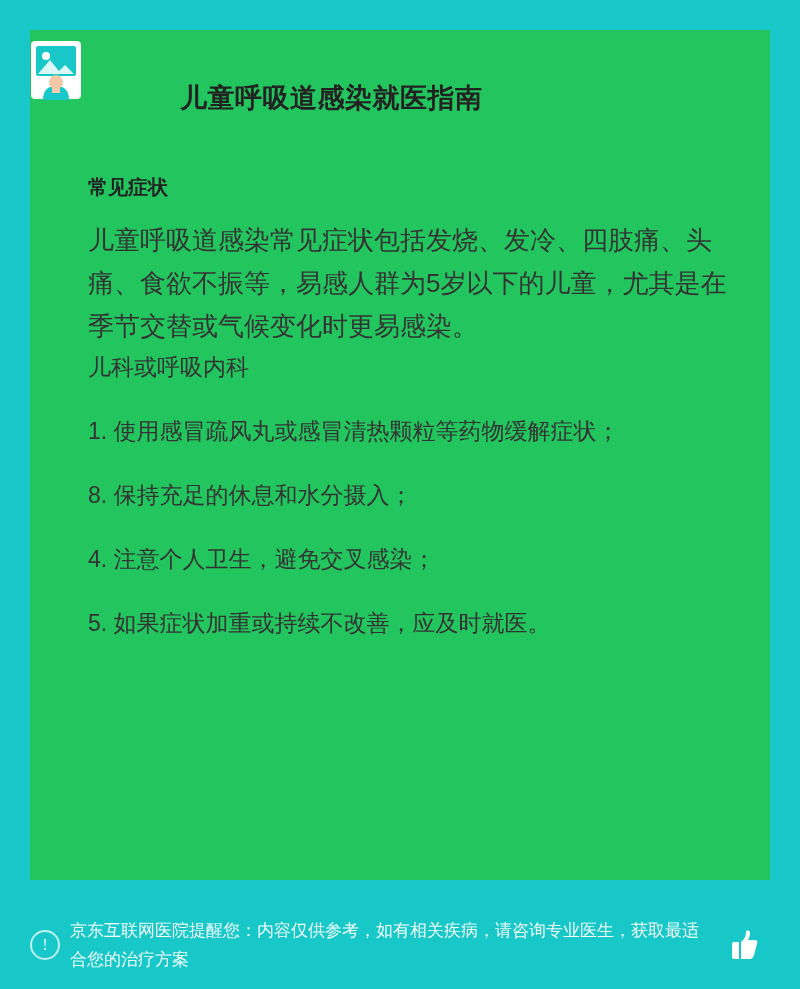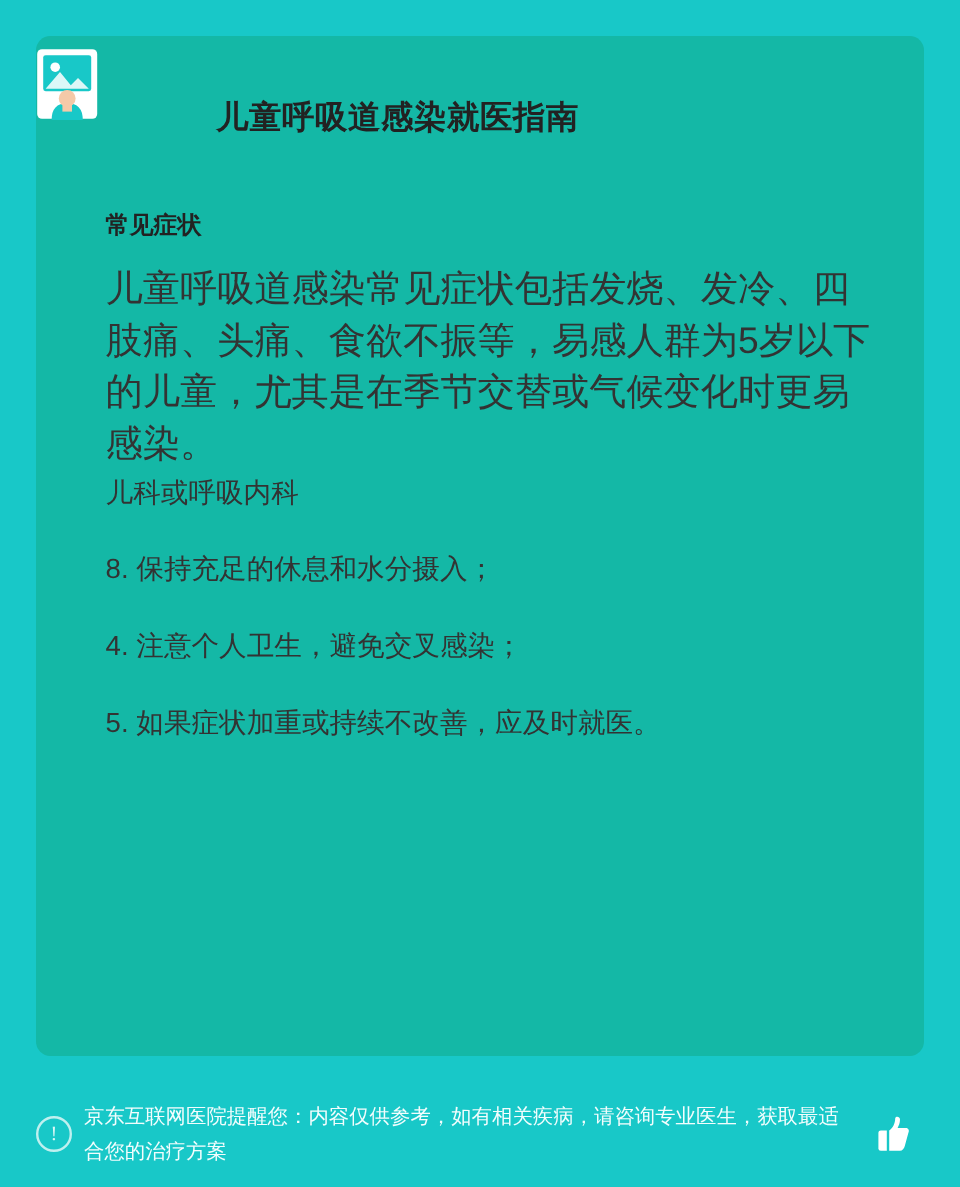--- a/index.html
+++ b/index.html
@@ -15,22 +15,22 @@
   }
   .page {
     position: relative;
     width: 800px;
     height: 989px;
     box-sizing: border-box;
     background: #18c8c8;
     padding: 30px 30px 0 30px;
   }
   .card {
-    background: #14b8a6;
-    border-radius: 12px;
+    background: #22c55e;
+    border-radius: 0;
     box-sizing: border-box;
     padding: 28px 32px 64px 32px;
     min-height: 850px;
   }
   .doc-icon {
     position: absolute;
     left: 30px;
     top: 40px;
     width: 52px;
     height: 60px;
@@ -48,21 +48,21 @@
   .section-title {
     font-size: 20px;
     font-weight: bold;
     color: #222;
     margin: 42px 0 18px 26px;
   }
   .first-section {
     margin-top: 58px;
   }
   .para {
-    font-size: 31px;
+    font-size: 26px;
     color: #333;
     line-height: 43px;
     margin: 0 0 0 26px;
     max-width: 690px;
   }
   .dept {
     font-size: 23px;
     color: #333;
     margin: 0 0 0 26px;
     line-height: 40px;
@@ -141,20 +141,21 @@
   <div class="card">
 
     <h1 class="title">儿童呼吸道感染就医指南</h1>
 
     <h2 class="section-title first-section">常见症状</h2>
     <p class="para">儿童呼吸道感染常见症状包括发烧、发冷、四肢痛、头痛、食欲不振等，易感人群为5岁以下的儿童，尤其是在季节交替或气候变化时更易感染。</p>
 
     <p class="dept">儿科或呼吸内科</p>
 
     <ul class="steps">
+      <li>1. 使用感冒疏风丸或感冒清热颗粒等药物缓解症状；</li>
       <li>8. 保持充足的休息和水分摄入；</li>
       <li>4. 注意个人卫生，避免交叉感染；</li>
       <li>5. 如果症状加重或持续不改善，应及时就医。</li>
     </ul>
 
   </div>
 
   <div class="footer">
     <div class="footer-icon">!</div>
     <div class="footer-text">京东互联网医院提醒您：内容仅供参考，如有相关疾病，请咨询专业医生，获取最适合您的治疗方案</div>

